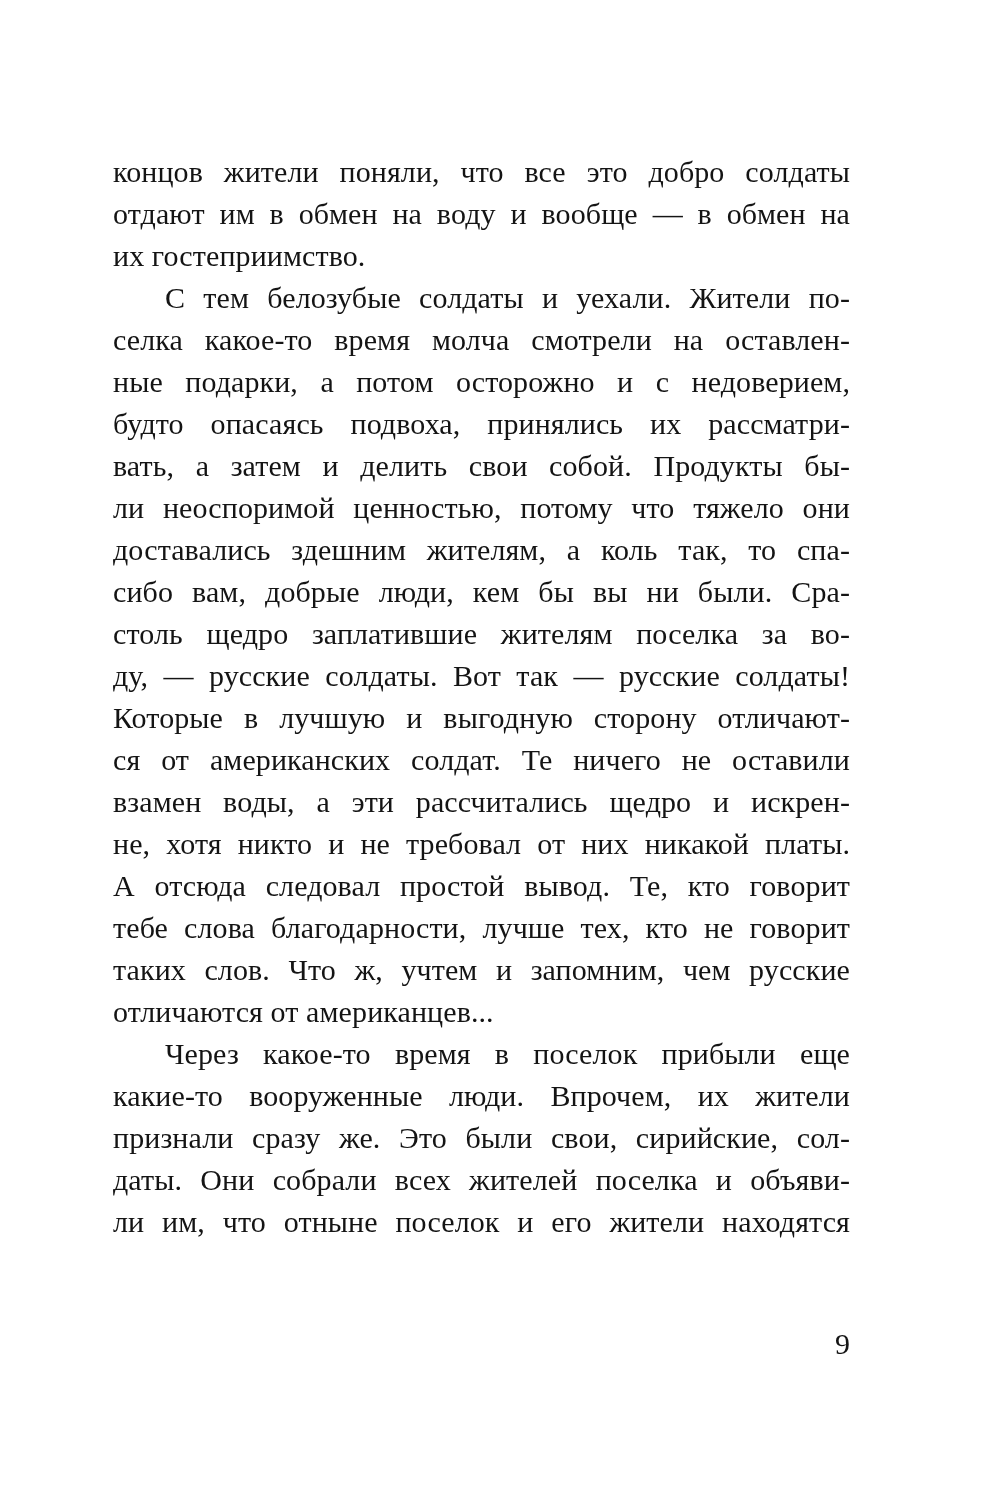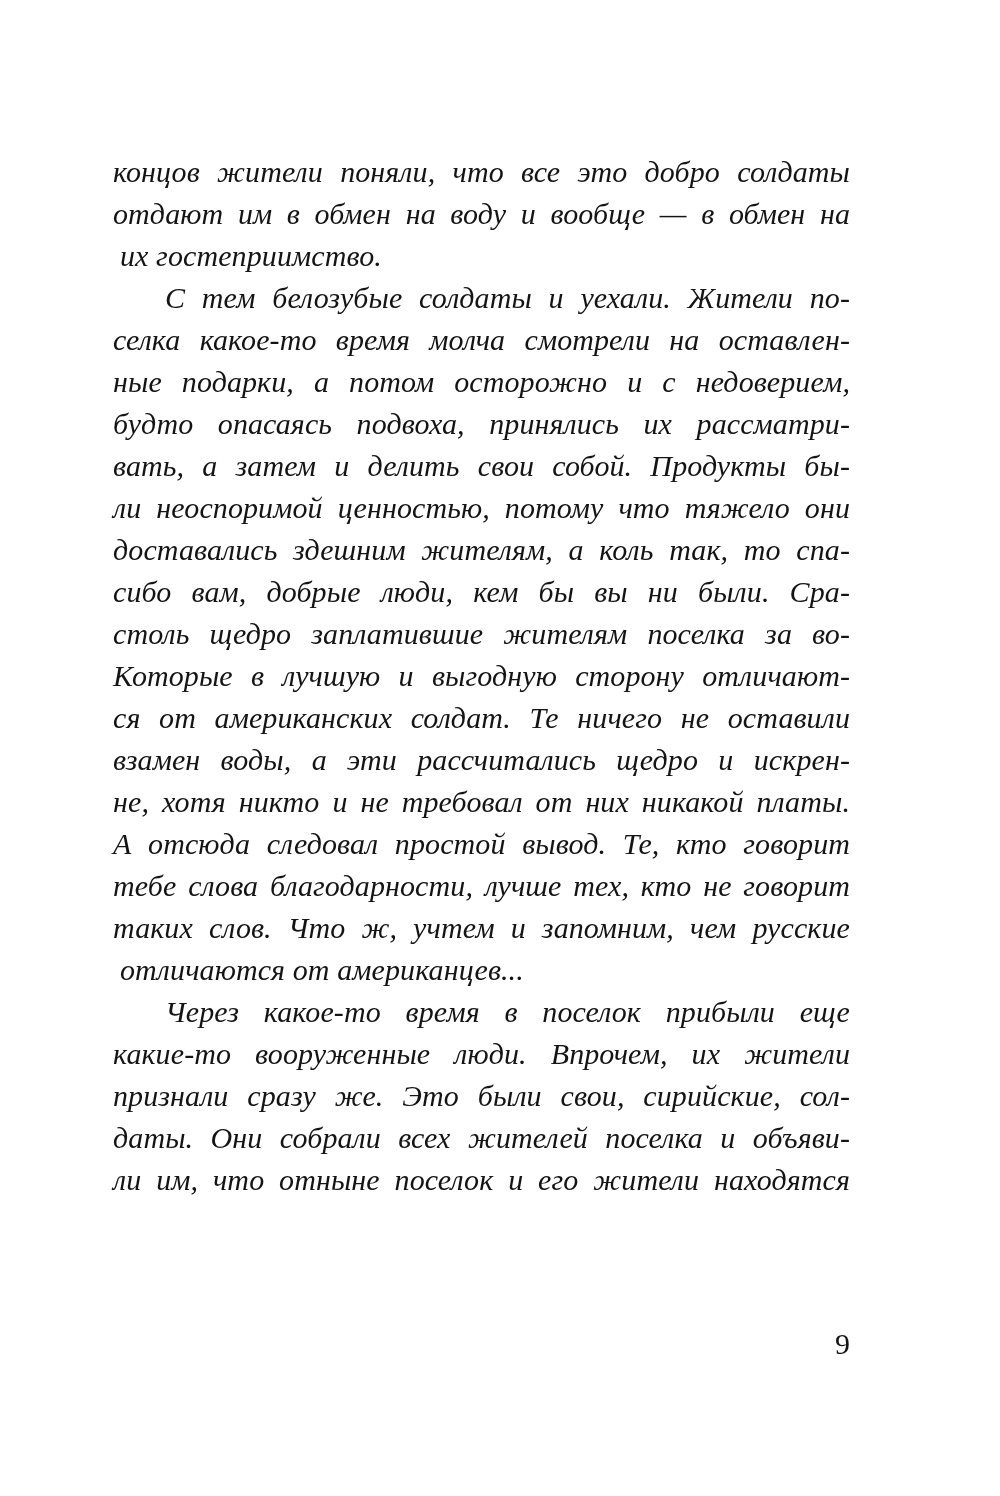--- a/index.html
+++ b/index.html
@@ -15,35 +15,33 @@
     color: #141414;
     overflow: hidden;
   }
   .text-block {
     position: absolute;
     left: 113px;
     top: 151px;
     width: 737px;
     font-size: 30px;
     line-height: 42px;
-    font-style: italic;
   }
   .paragraph {
     margin: 0;
     padding: 0;
   }
   .line {
     text-align: justify;
     text-align-last: justify;
     letter-spacing: 0.1px;
     white-space: normal;
   }
   .line.no-justify {
     text-align-last: left;
-    margin-left: 7px;
   }
   .line.indent {
     text-indent: 52px;
   }
   .page-number {
     position: absolute;
     left: 113px;
     top: 1326px;
     width: 737px;
     text-align: right;
@@ -65,20 +63,21 @@
       <div class="paragraph">
         <div class="line indent">С тем белозубые солдаты и уехали. Жители по-</div>
         <div class="line">селка какое-то время молча смотрели на оставлен-</div>
         <div class="line">ные подарки, а потом осторожно и с недоверием,</div>
         <div class="line">будто опасаясь подвоха, принялись их рассматри-</div>
         <div class="line">вать, а затем и делить свои собой. Продукты бы-</div>
         <div class="line">ли неоспоримой ценностью, потому что тяжело они</div>
         <div class="line">доставались здешним жителям, а коль так, то спа-</div>
         <div class="line">сибо вам, добрые люди, кем бы вы ни были. Сра-</div>
         <div class="line">столь щедро заплатившие жителям поселка за во-</div>
+        <div class="line">ду, — русские солдаты. Вот так — русские солдаты!</div>
         <div class="line">Которые в лучшую и выгодную сторону отличают-</div>
         <div class="line">ся от американских солдат. Те ничего не оставили</div>
         <div class="line">взамен воды, а эти рассчитались щедро и искрен-</div>
         <div class="line">не, хотя никто и не требовал от них никакой платы.</div>
         <div class="line">А отсюда следовал простой вывод. Те, кто говорит</div>
         <div class="line">тебе слова благодарности, лучше тех, кто не говорит</div>
         <div class="line">таких слов. Что ж, учтем и запомним, чем русские</div>
         <div class="line no-justify">отличаются от американцев...</div>
       </div>
       <div class="paragraph">

